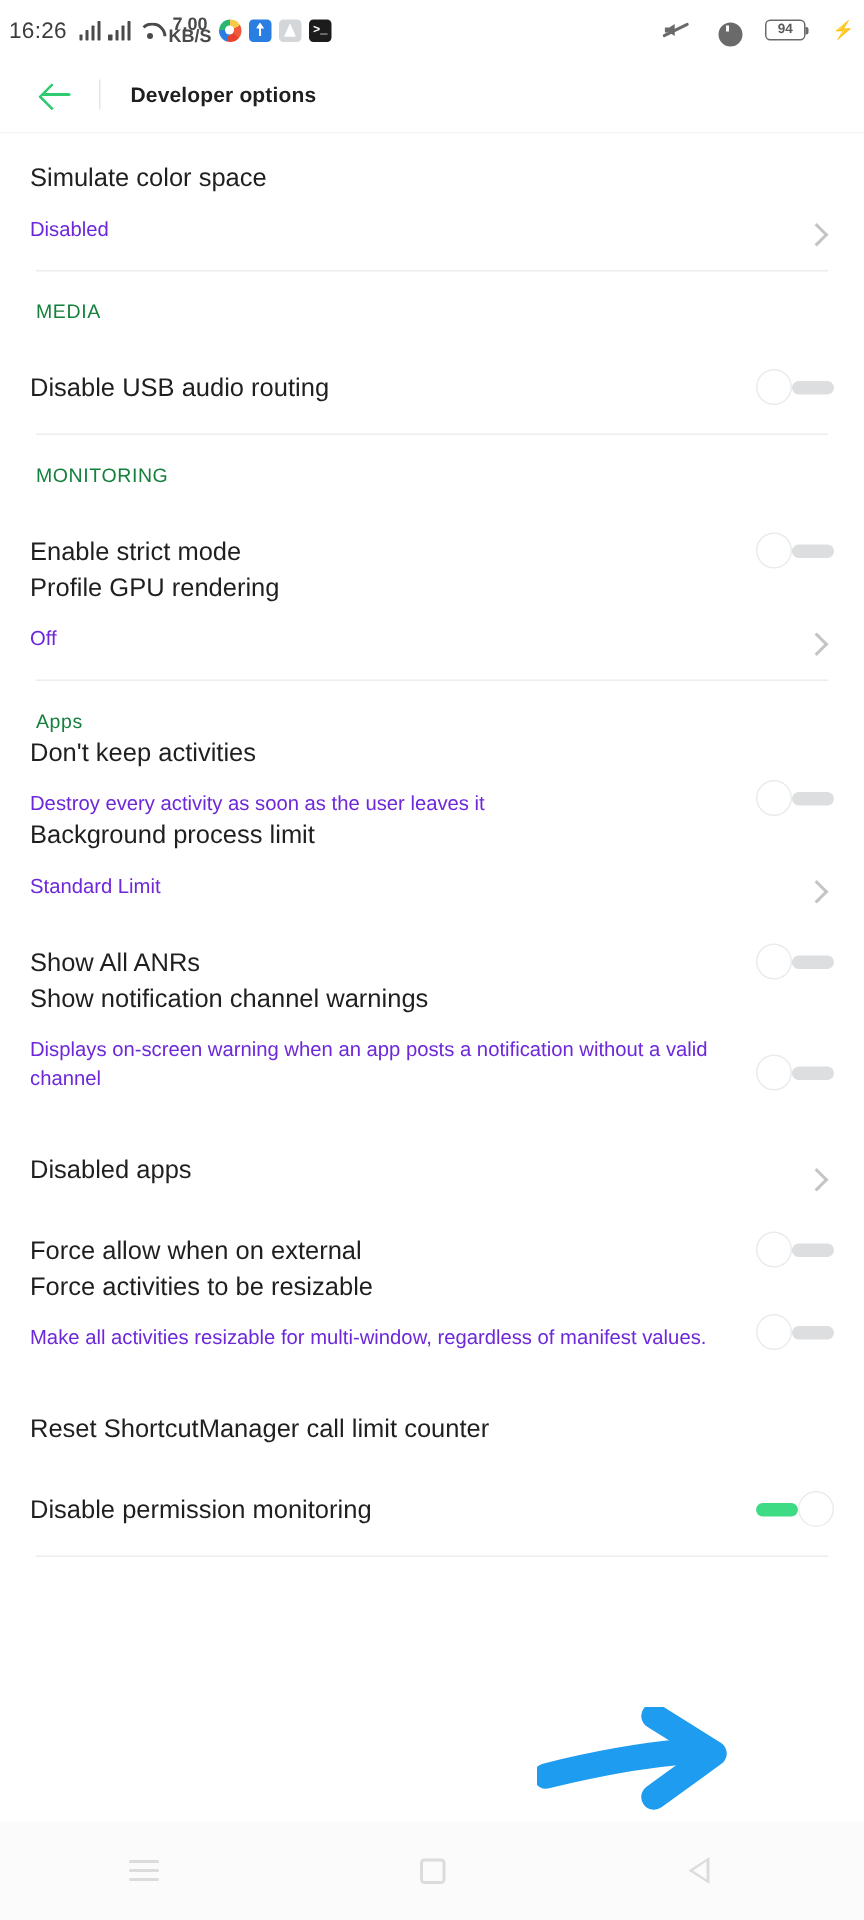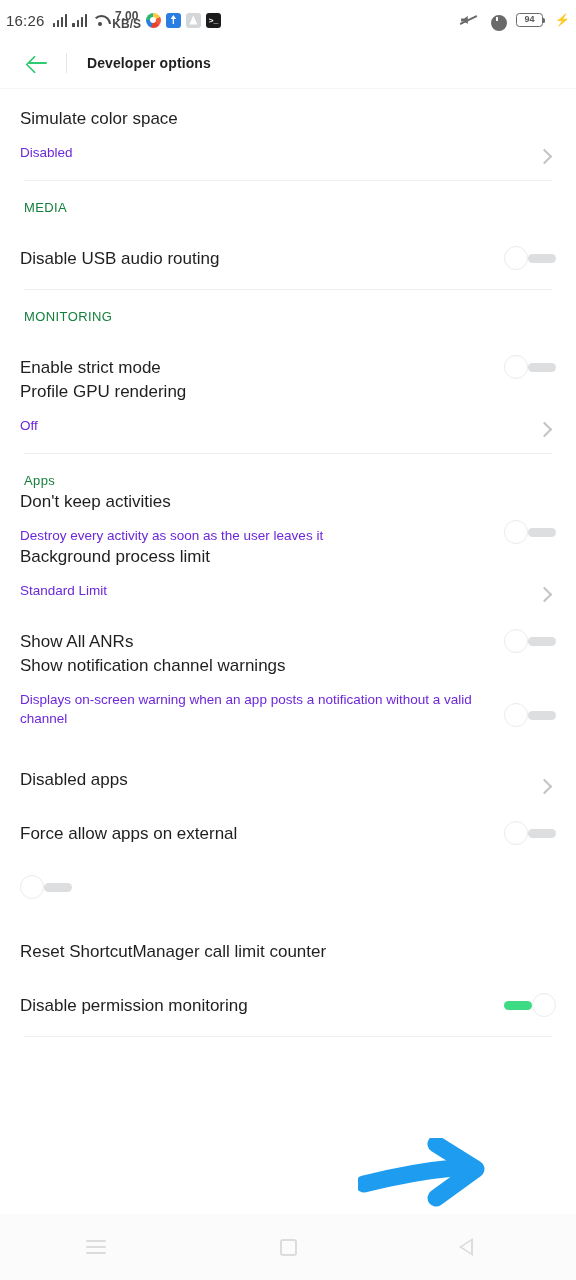--- a/index.html
+++ b/index.html
@@ -16,21 +16,21 @@
   .statusbar {
     height:40px;
     display:flex;
     align-items:center;
     padding:0 6px;
     background:#ffffff;
     font-size:15px;
     color:#4a4a4a;
   }
   .sb-left { display:flex; align-items:center; gap:5px; }
-  .sb-right { margin-left:auto; display:flex; align-items:center; gap:12px; }
+  .sb-right { margin-left:auto; display:flex; align-items:center; gap:18px; }
   .sb-clock { font-size:15px; color:#3c3c3c; letter-spacing:.2px; margin-right:3px; }
 
   .signal { display:flex; align-items:flex-end; gap:1.5px; height:13px; }
   .signal i { display:block; width:2.6px; background:#4a4a4a; border-radius:.5px; }
   .signal i:nth-child(1){height:4px;}
   .signal i:nth-child(2){height:6.5px;}
   .signal i:nth-child(3){height:9.5px;}
   .signal i:nth-child(4){height:13px;}
 
   .wifi { position:relative; width:15px; height:12px; }
@@ -346,29 +346,33 @@
 
   <div class="row">
     <div class="row-text">
       <div class="row-title">Disabled apps</div>
     </div>
     <div class="chevron"></div>
   </div>
 
   <div class="row">
     <div class="row-text">
-      <div class="row-title">Force allow apps on external</div>
-    </div>
-    <div class="toggle off">
-      <span class="track"></span>
-      <span class="thumb"></span>
-    </div>
-  </div>
-
-  <div class="row">
+      <div class="row-title">Force allow when on external</div>
+    </div>
+    <div class="toggle off">
+      <span class="track"></span>
+      <span class="thumb"></span>
+    </div>
+  </div>
+
+  <div class="row">
+    <div class="row-text">
+      <div class="row-title">Force activities to be resizable</div>
+      <div class="row-sub">Make all activities resizable for multi-window, regardless of manifest values.</div>
+    </div>
     <div class="toggle off">
       <span class="track"></span>
       <span class="thumb"></span>
     </div>
   </div>
 
   <div class="spacer-sm"></div>
 
   <div class="row">
     <div class="row-text">

